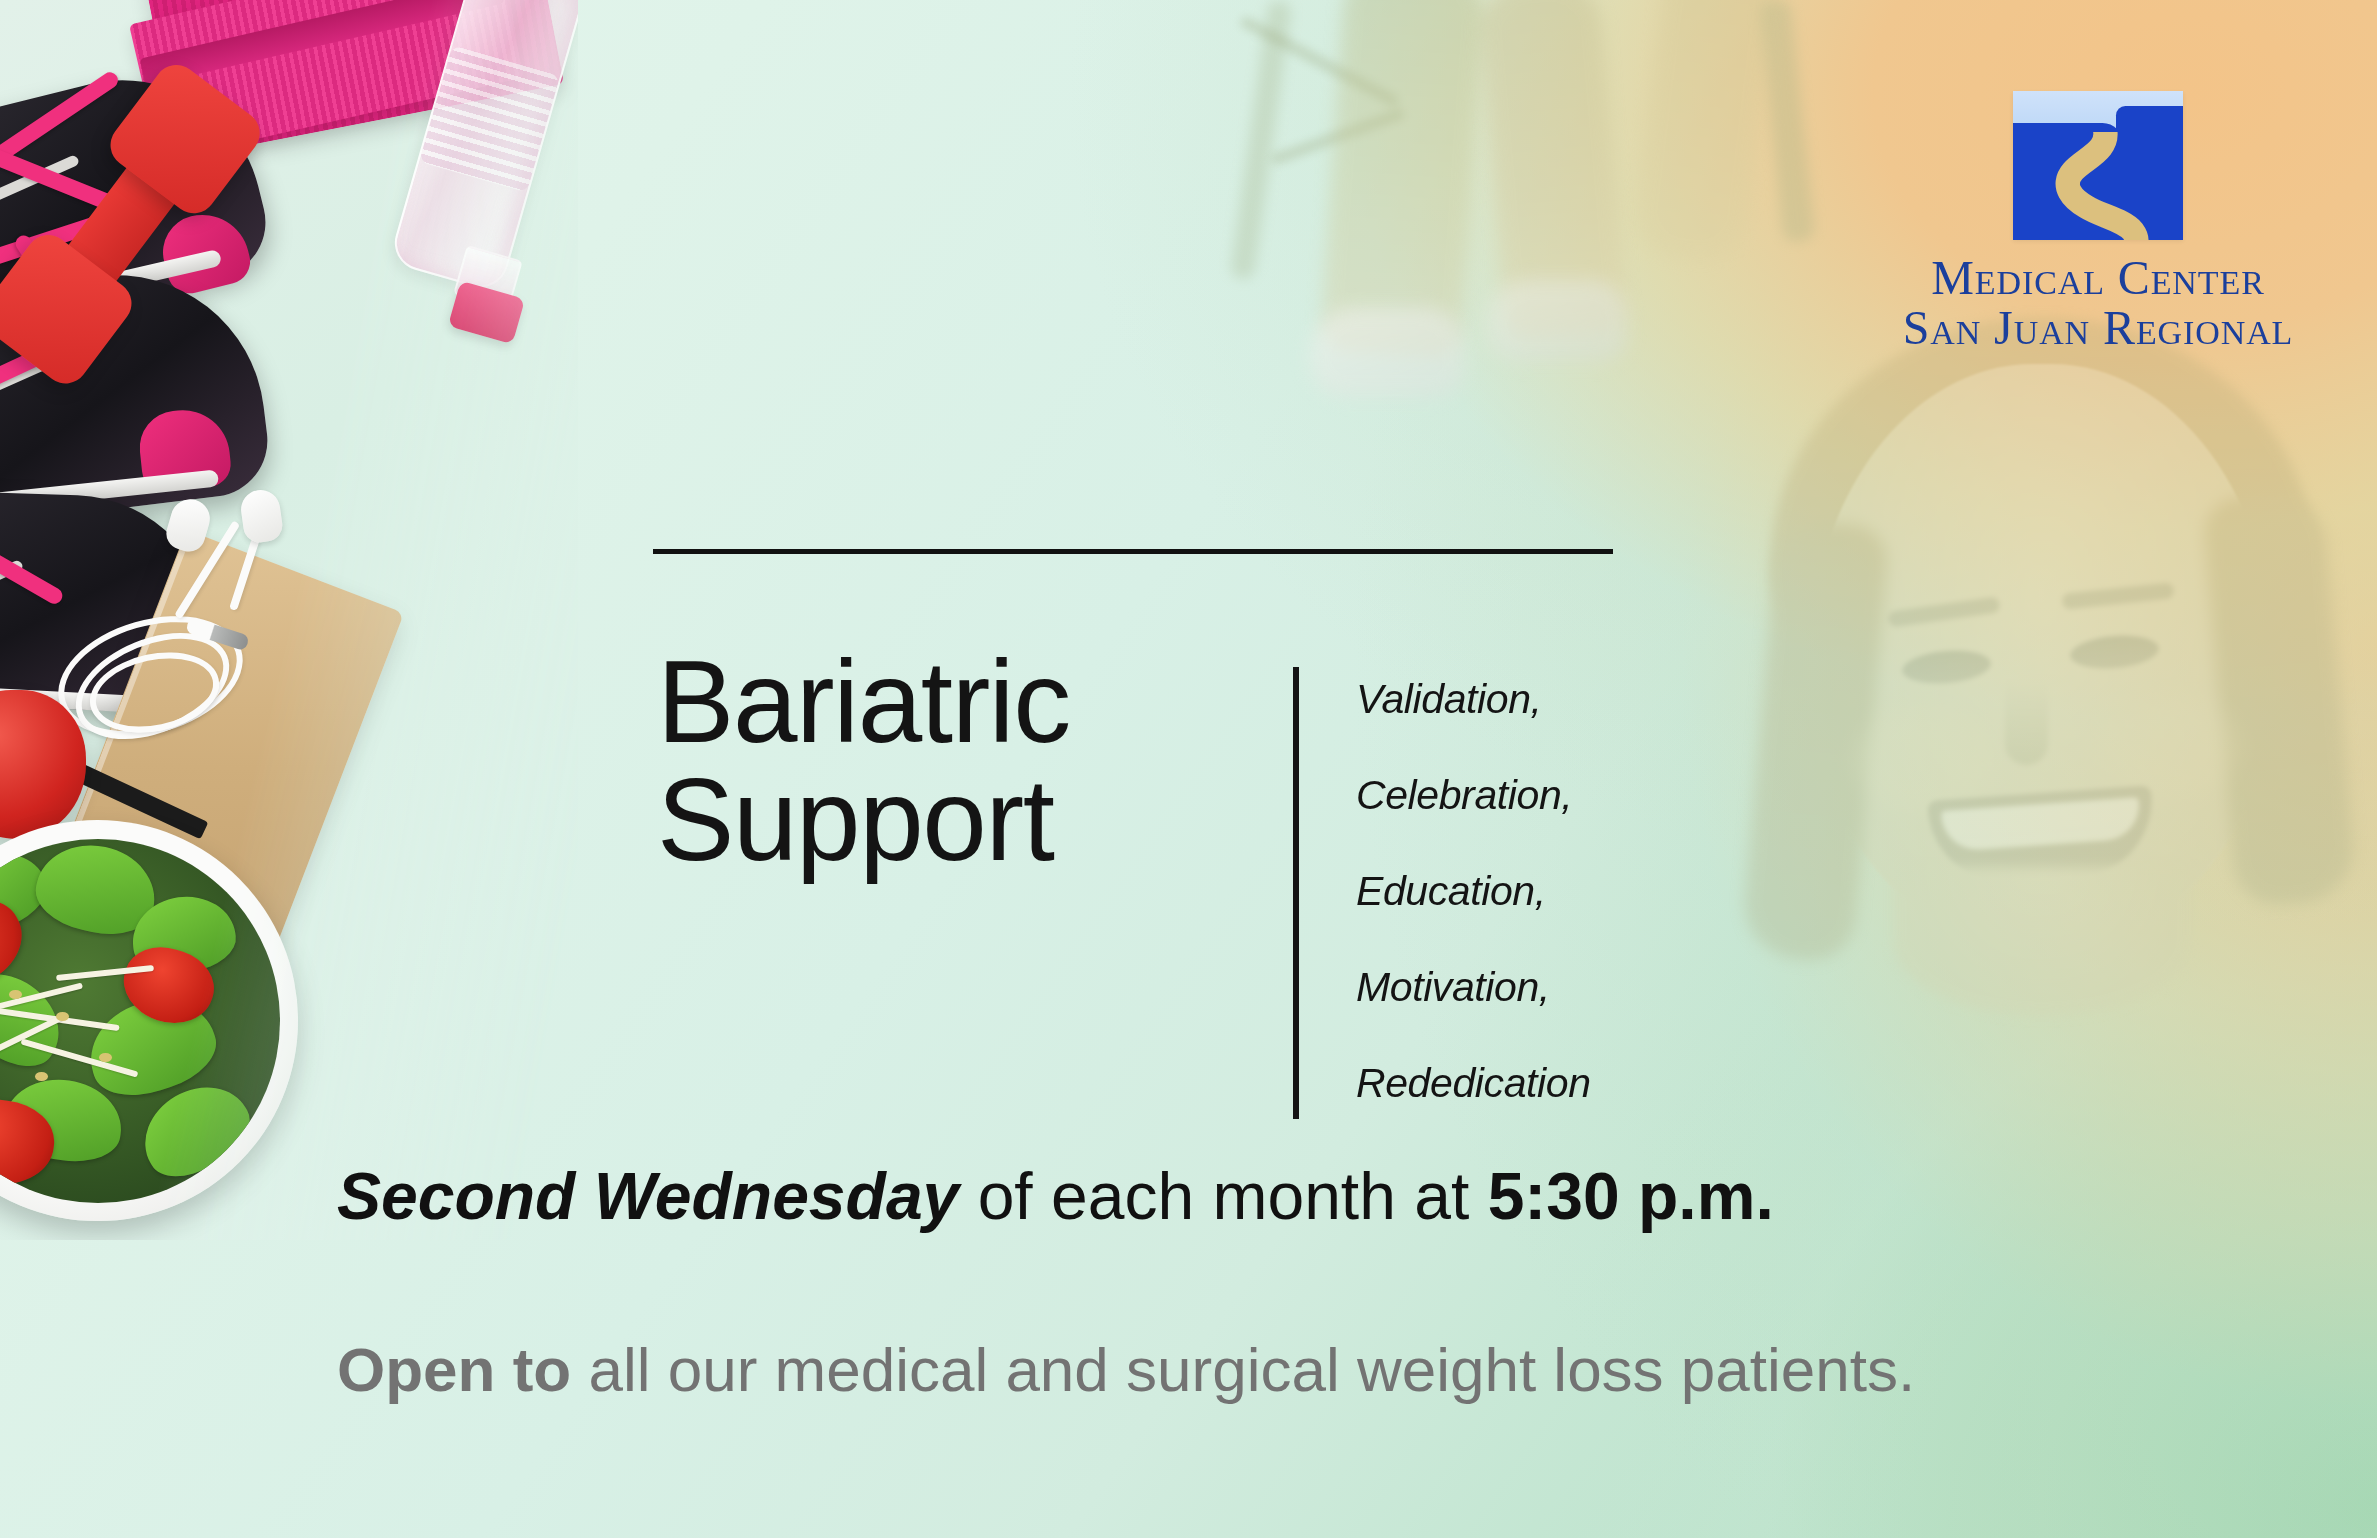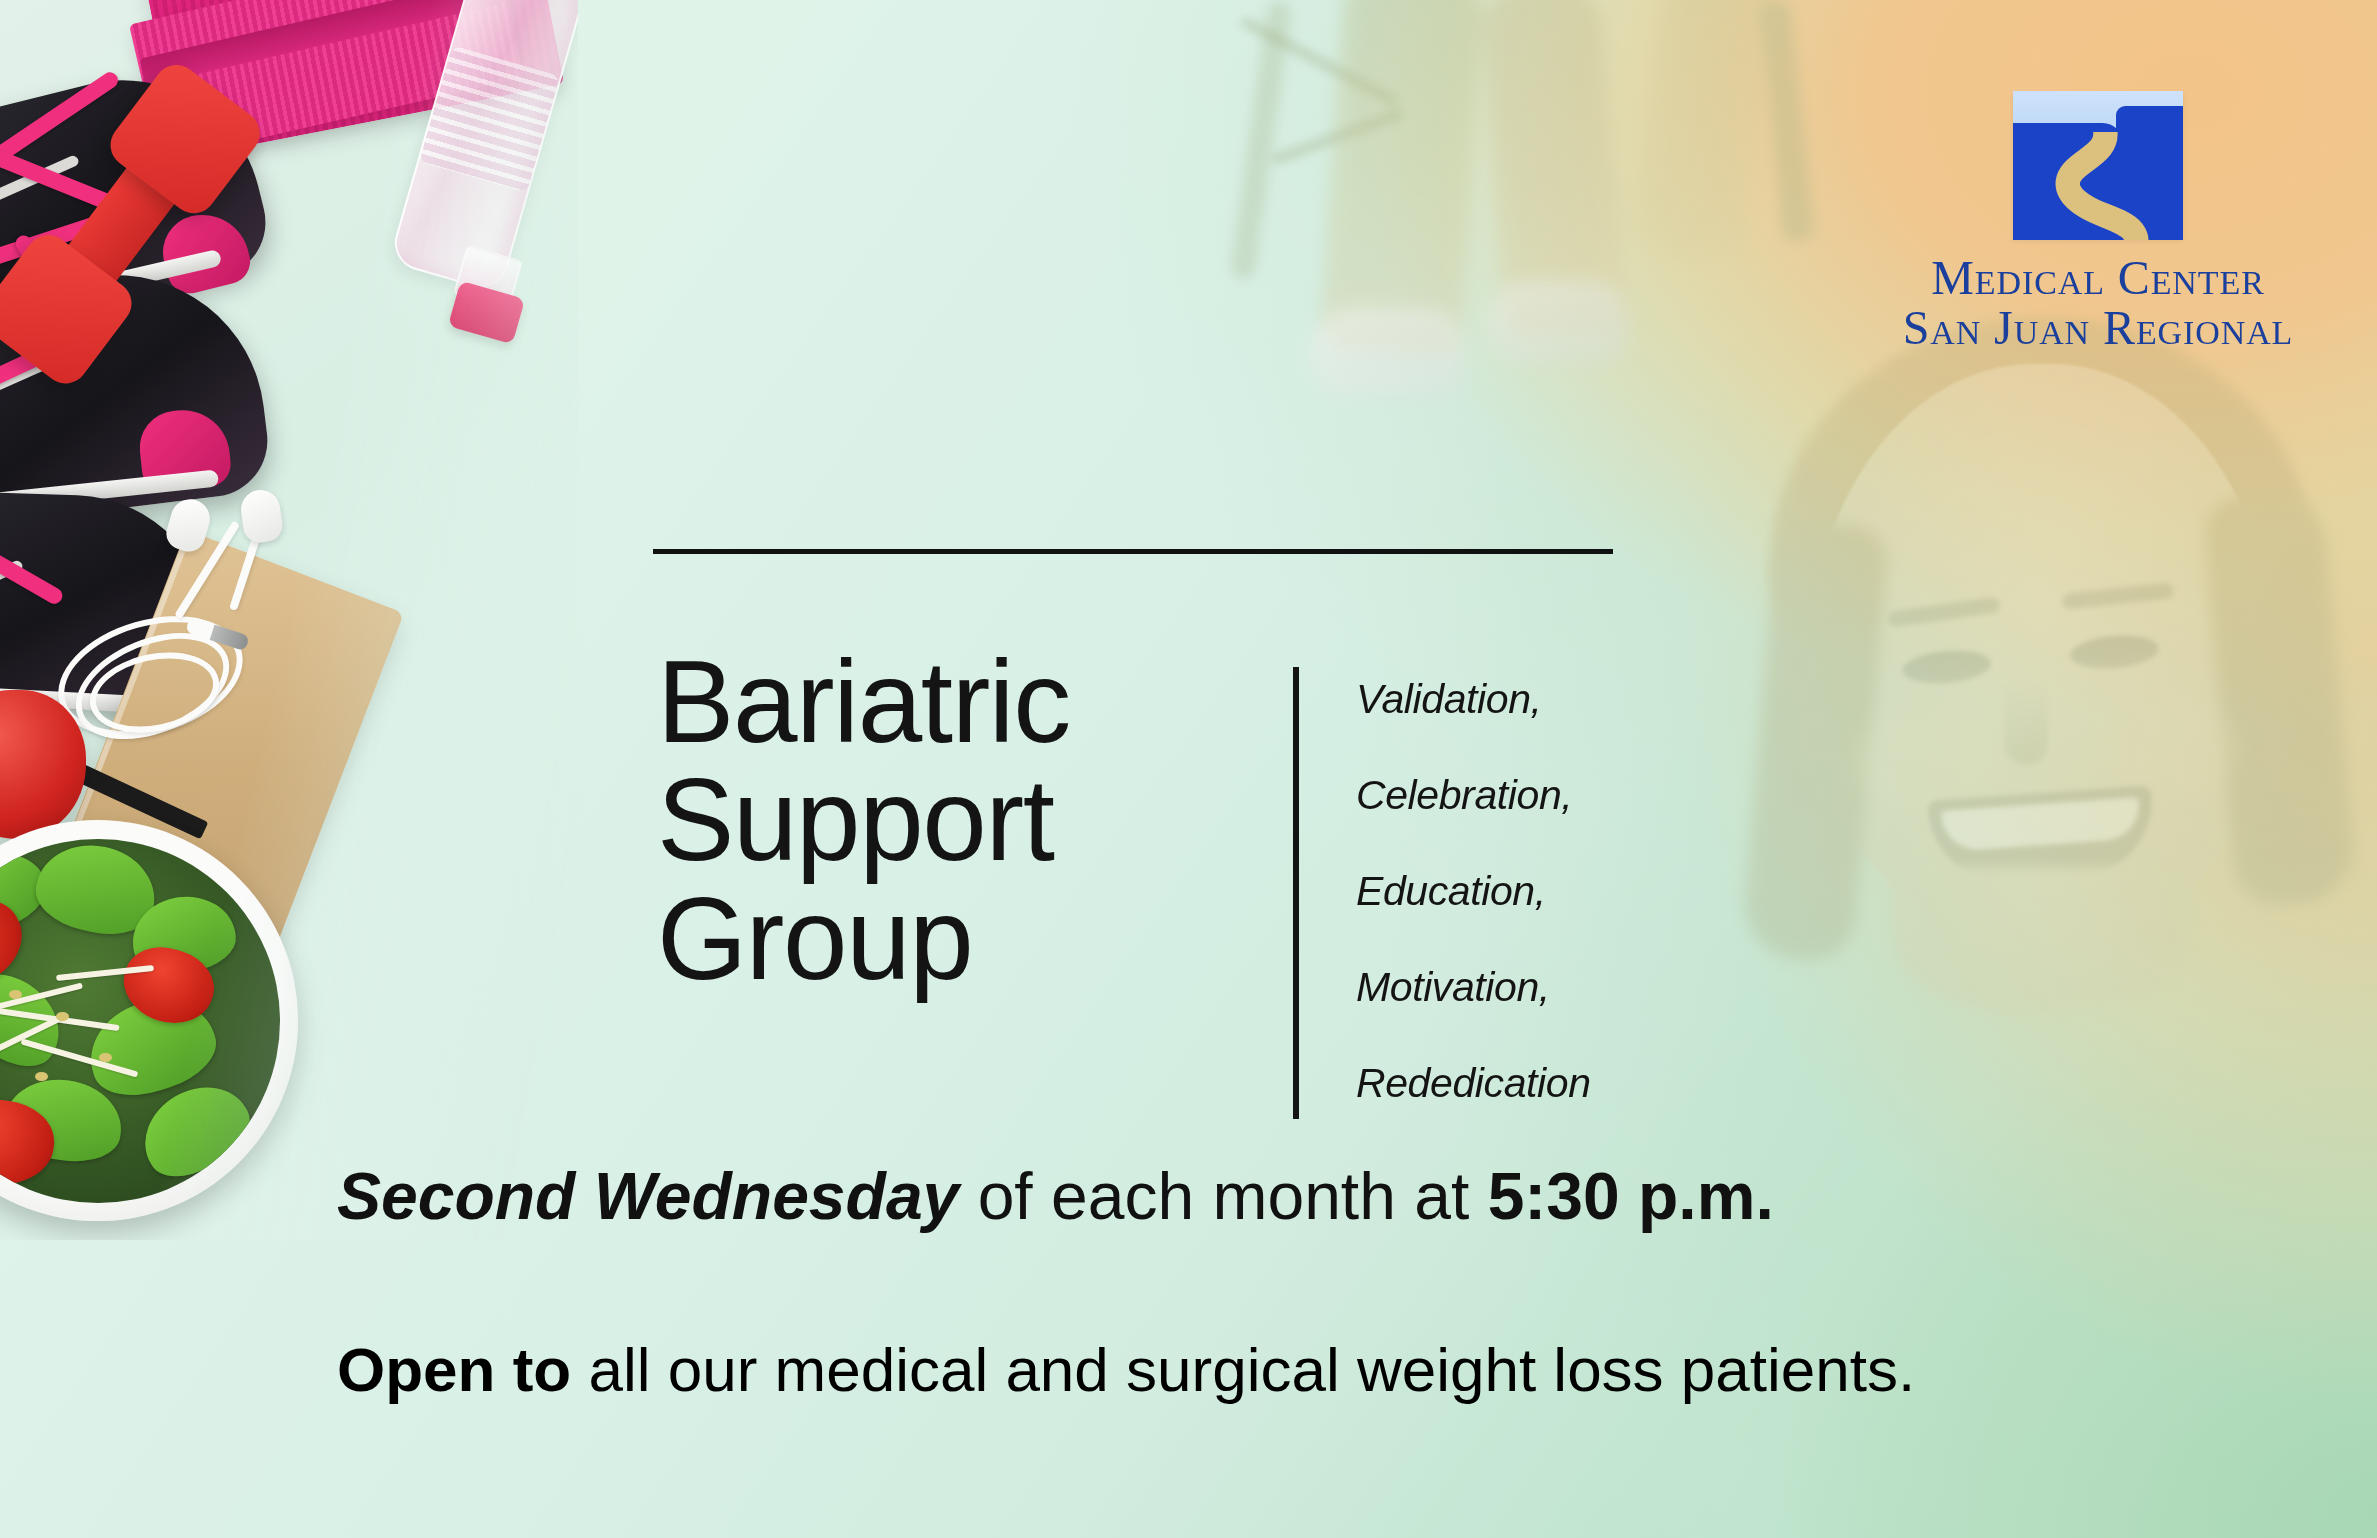--- a/index.html
+++ b/index.html
@@ -171,21 +171,21 @@
   .kw:last-child{margin-bottom:0;}
 
   .meet-line{position:absolute;left:337px;top:1163px;width:1864px;
      font-size:66px;line-height:1;color:#111;white-space:nowrap;}
   .meet-line b{font-weight:700;}
   .meet-line i{font-weight:700;font-style:italic;margin-top:45px;}
   .addr-line{position:absolute;left:337px;top:1245px;width:1958px;
      font-size:45px;line-height:1;color:#131313;white-space:nowrap;}
 
   .open-line{position:absolute;left:337px;top:1333px;width:1659px;
-     font-size:62px;line-height:1.18;color:#000000;}
+     font-size:62px;line-height:1.18;color:#737373;}
   .open-line b{font-weight:700;}
 
   
   .logo{position:absolute;left:1902px;top:91px;width:392px;}
   .logo-mark{position:relative;left:0;width:170px;height:149px;margin:0 auto 13px auto;
      background:#1a43c8;overflow:hidden;box-shadow:0 1.9px 4.7px rgba(0,0,0,.08);}
   .sky{position:absolute;left:0;top:0;width:100%;height:43px;background:linear-gradient(180deg,#cfe2fa,#bcd7f6);}
   .mesa-l{position:absolute;left:0;top:32px;width:110px;height:117px;background:#1a43c8;border-radius:0 20.5px 0 0;}
   .mesa-r{position:absolute;left:103px;top:15px;width:67px;height:134px;background:#1a43c8;border-radius:9.3px 0 0 0;}
   .river{position:absolute;left:5.6px;top:41px;width:164px;height:112px;}
@@ -330,21 +330,20 @@
     </div>
   </div>
 
   <div class="subtitle">
   </div>
   <div class="rule-h"></div>
 
   <div class="title">
     <span>Bariatric</span>
     <span>Support</span>
-    <span>Group</span>
   </div>
   <div class="rule-v"></div>
 
   <div class="keywords">
     <div class="kw">Validation,</div>
     <div class="kw">Celebration,</div>
     <div class="kw">Education,</div>
     <div class="kw">Motivation,</div>
     <div class="kw">Rededication</div>
   </div>

